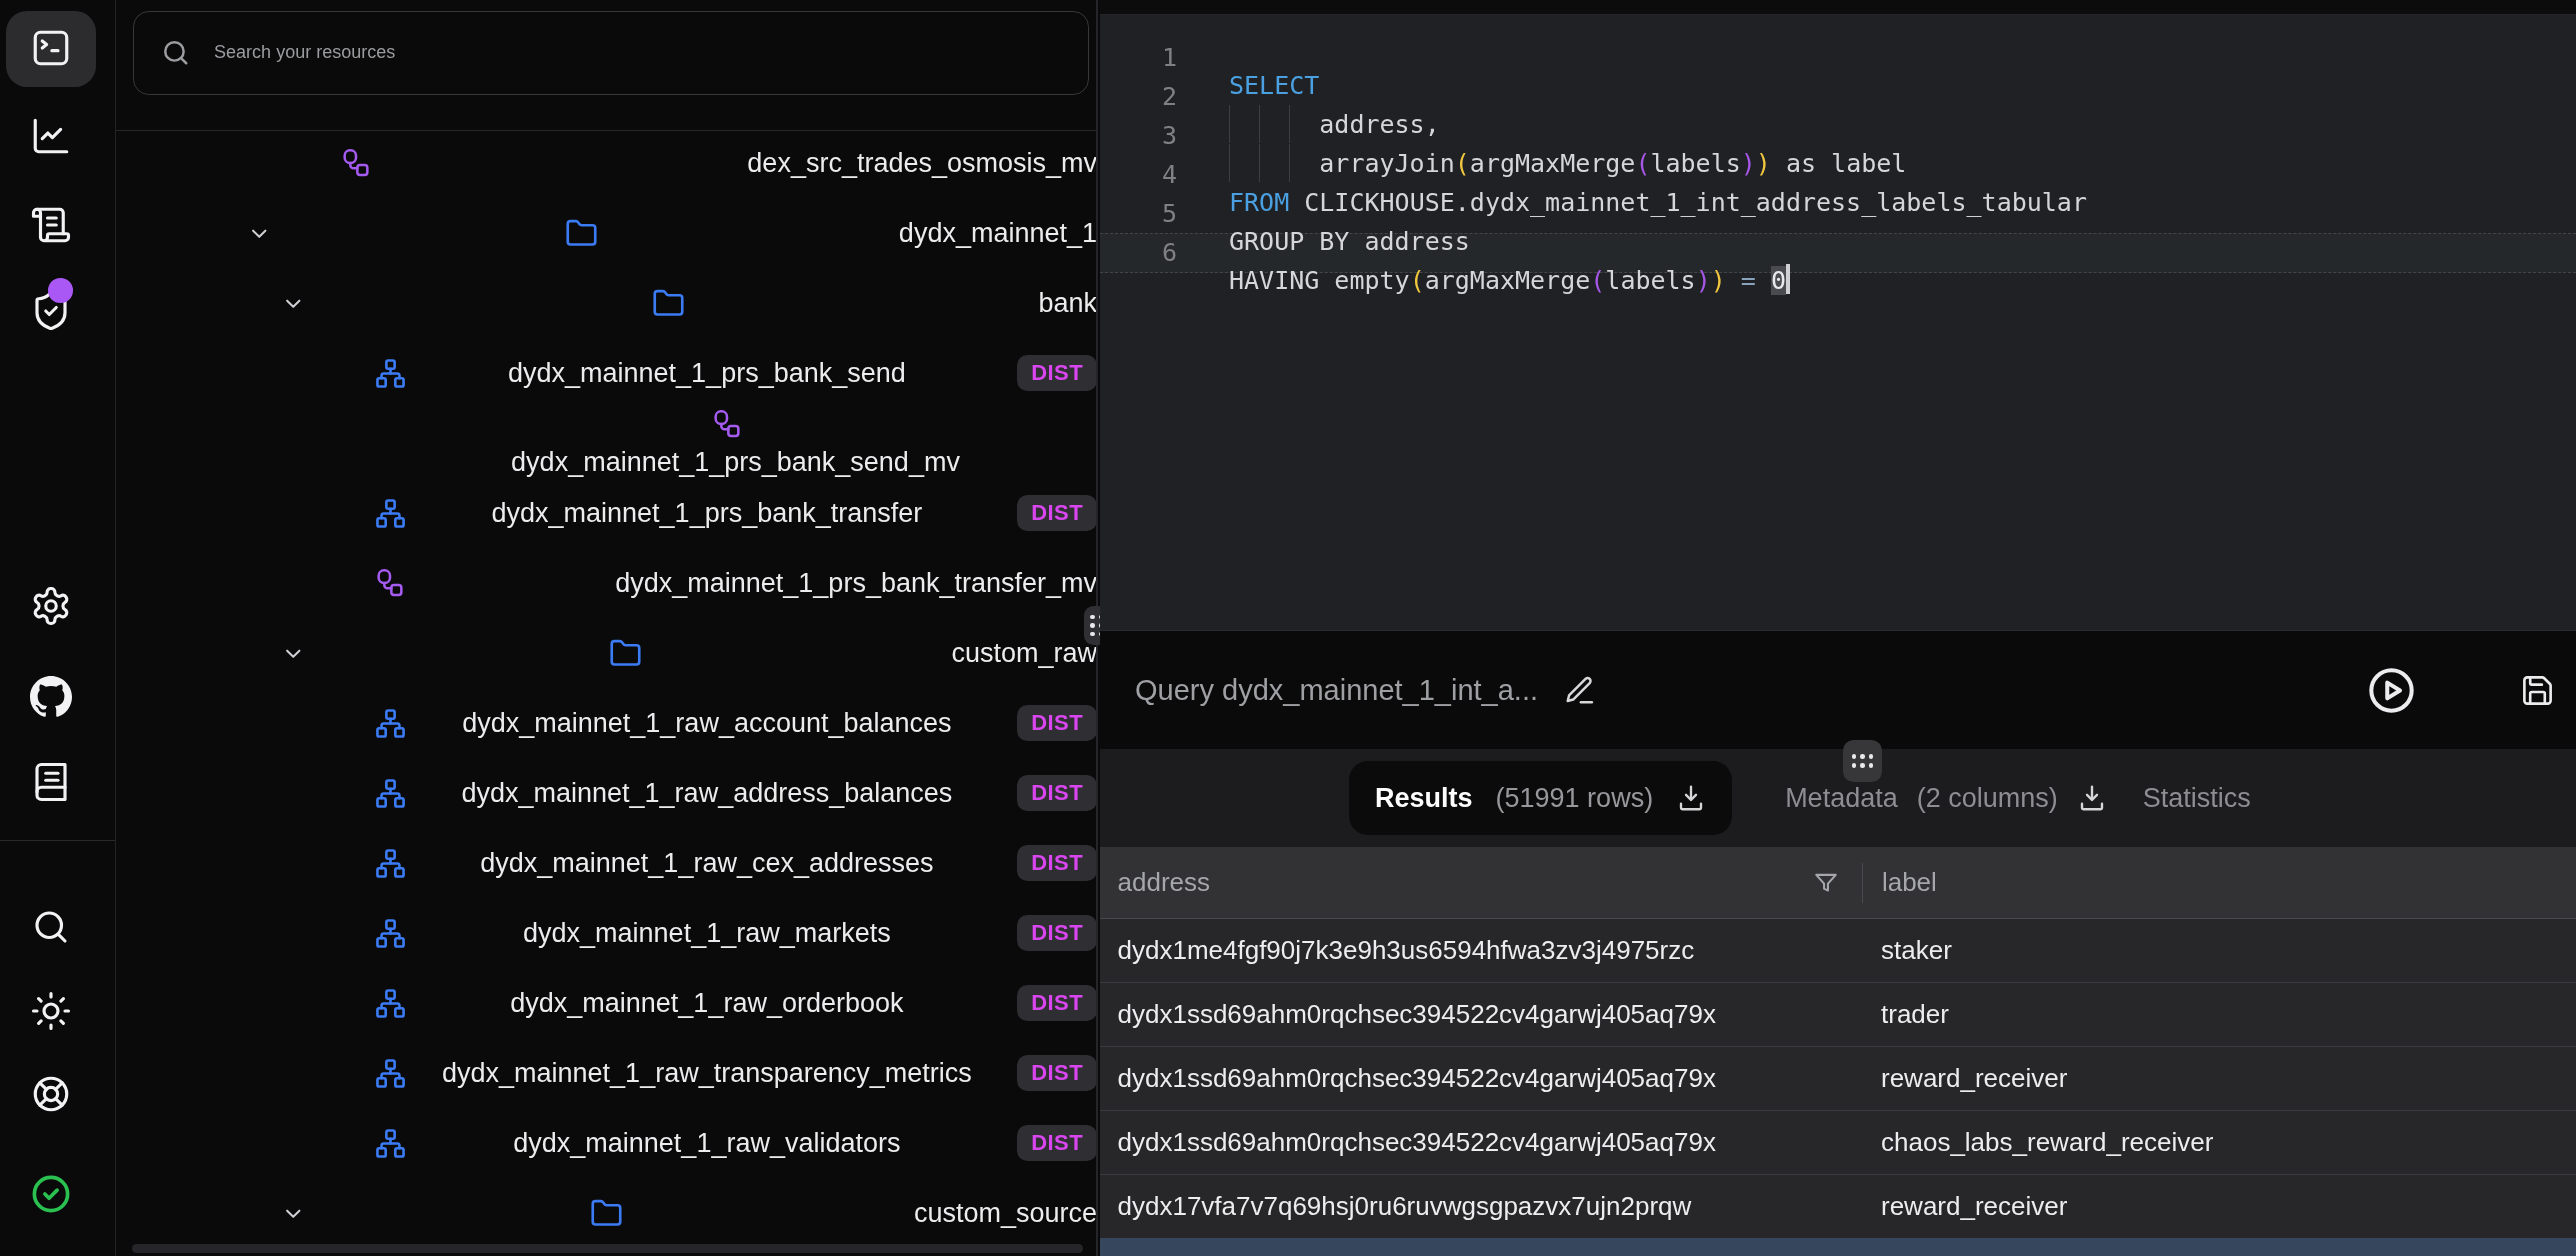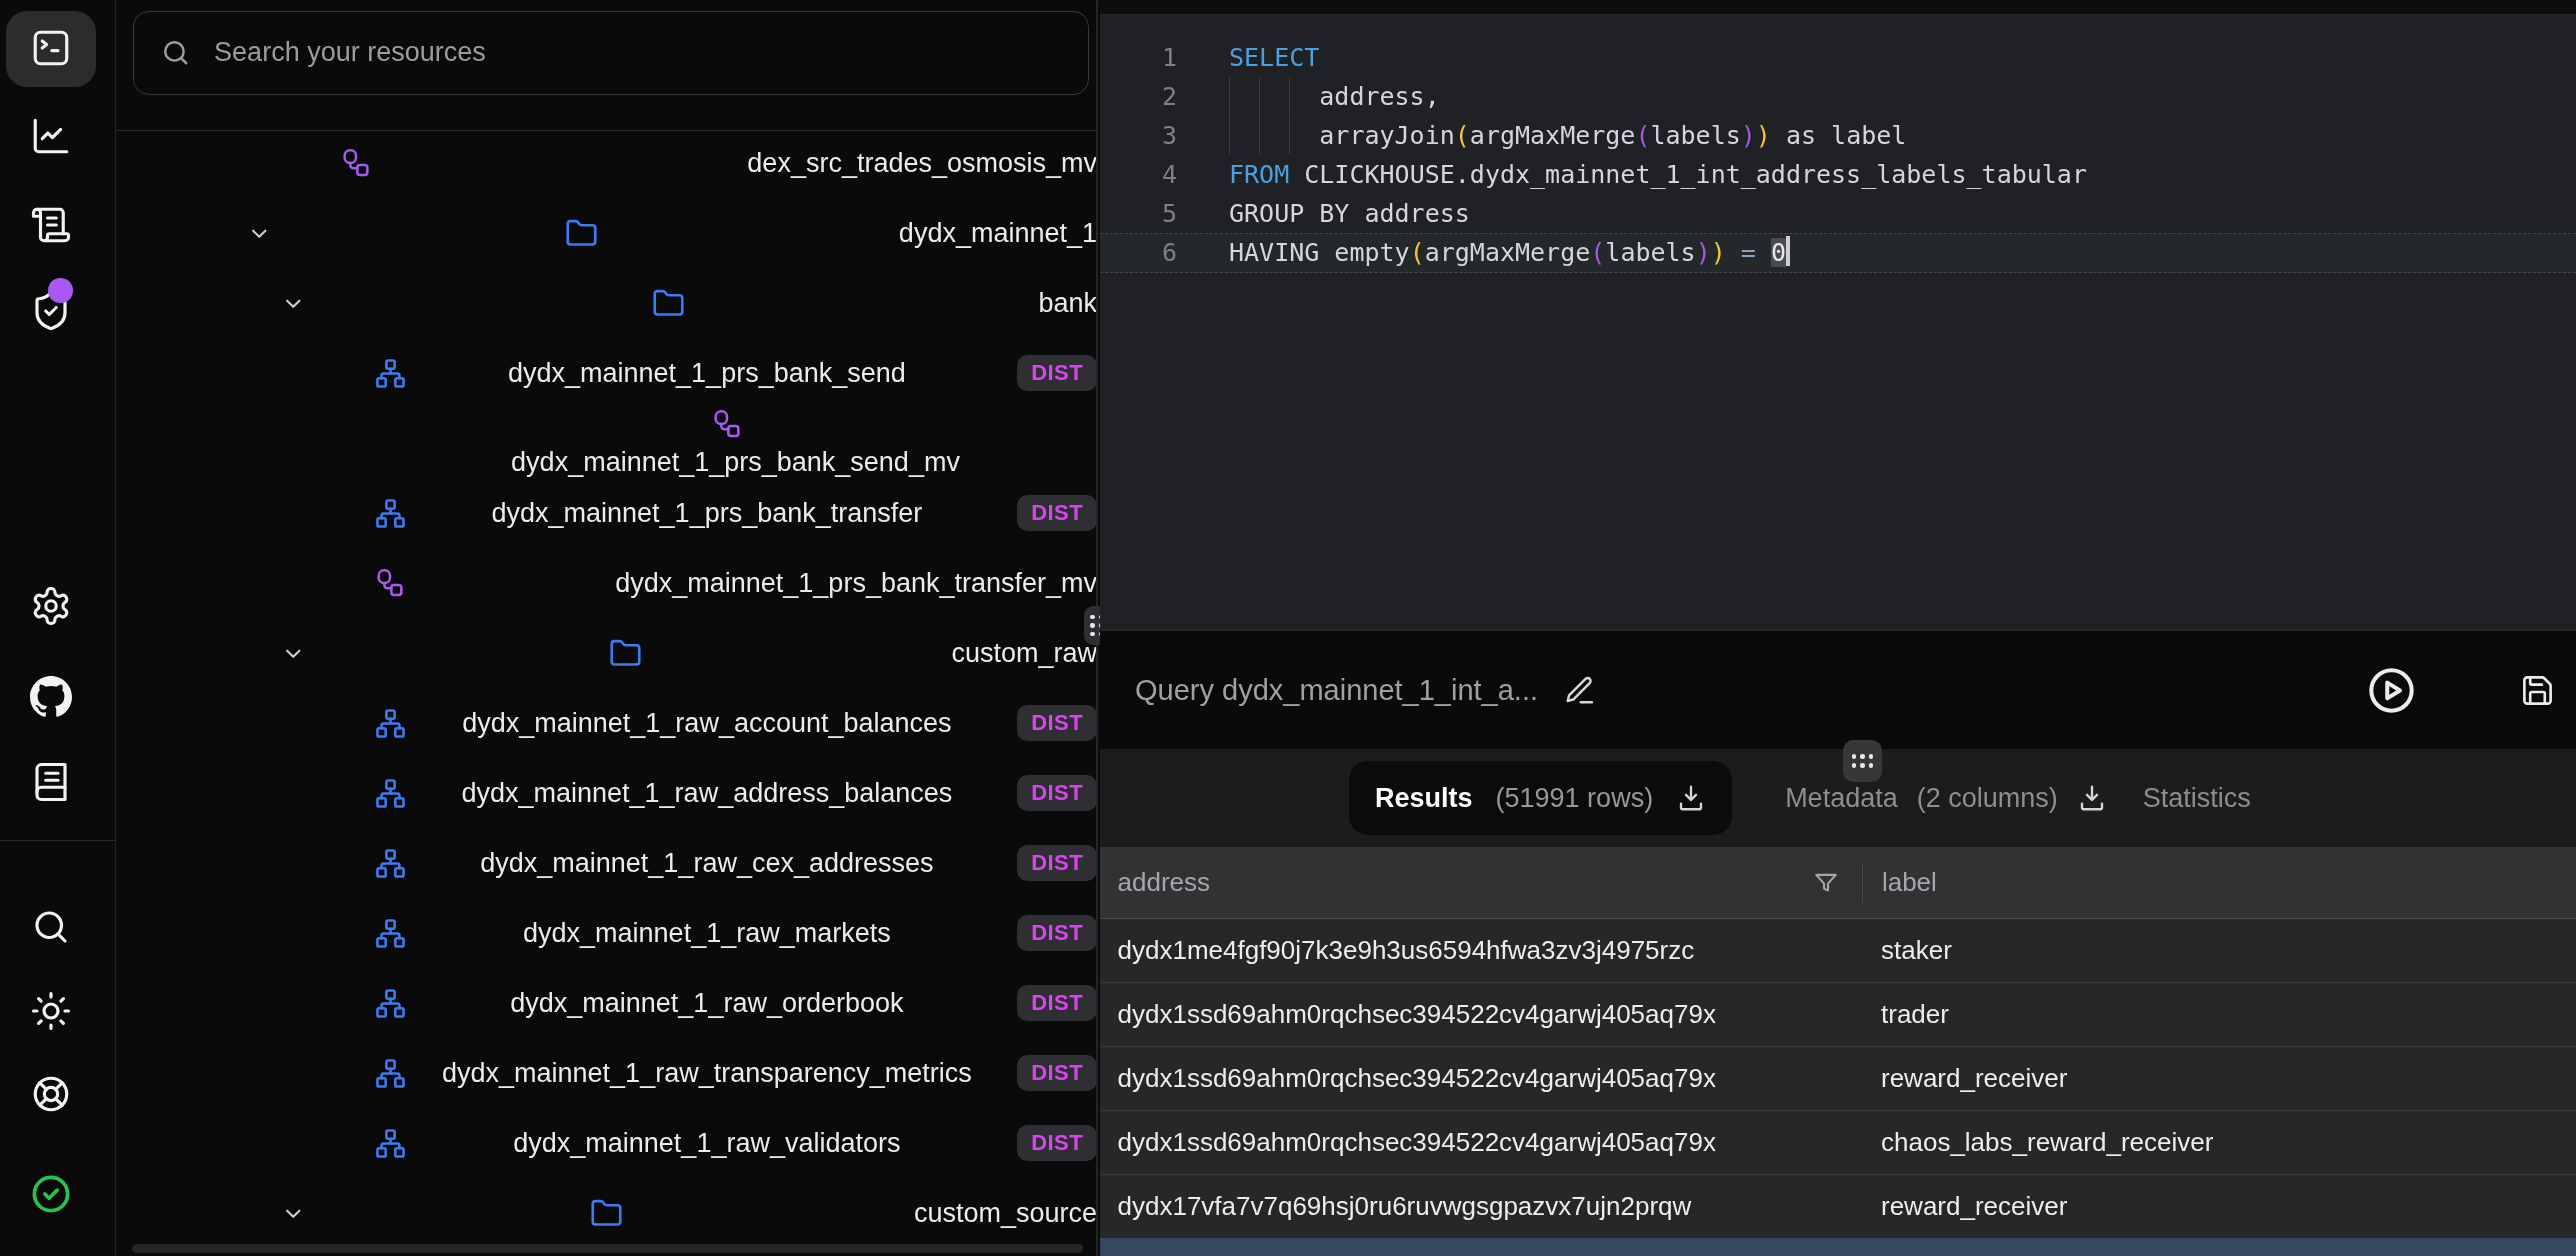--- a/index.html
+++ b/index.html
@@ -13,21 +13,21 @@
   .rail-active-pill{position:absolute;left:6.1px;top:10.5px;width:90px;height:76px;background:#2c2c2f;border-radius:21px;}
   .rail-divider{position:absolute;left:0;top:840px;width:115px;height:0.9px;background:#29292c;}
   .notif-dot{position:absolute;left:48px;top:278px;width:24.5px;height:24.5px;border-radius:50%;background:#a958f5;}
   .status-green{color:#2bc150;}
 
   
   .sidepanel{position:absolute;left:116px;top:0;width:981px;height:100%;background:#0a0a0b;}
   .search-box{position:absolute;left:16.6px;top:10.5px;width:956px;height:84px;border:1.8px solid #38383b;border-radius:15.8px;
               display:flex;align-items:center;box-sizing:border-box;padding-left:26px;gap:21px;background:transparent;}
   .search-box svg{color:#9b9c9f;}
-  .search-input{flex:1;background:transparent;border:none;outline:none;color:#4d7c0f;font-size:27px;font-family:"Liberation Sans",sans-serif;}
+  .search-input{flex:1;background:transparent;border:none;outline:none;color:#4d7c0f;font-size:18px;font-family:"Liberation Sans",sans-serif;}
   .search-input::placeholder{color:#9b9c9f;}
   .panel-divider{position:absolute;left:0;top:130px;width:981px;height:0.9px;background:#28282a;}
   #tree{position:absolute;left:0;top:128px;width:981px;}
   .tree-row{display:flex;align-items:center;height:70px;box-sizing:border-box;cursor:default;justify-content:space-between;}
   .tree-row .chev{width:24.5px;height:24.5px;color:#cfd0d4;margin-right:12.3px;flex:none;}
   .tree-row .fico{width:33px;height:33px;color:#3b7bf4;margin-right:19px;flex:none;}
   .tree-row .tico{width:33px;height:33px;color:#3b7bf4;margin-right:17.5px;flex:none;}
   .tree-row .mico{width:32px;height:32px;color:#a55bf0;margin-right:17.5px;flex:none;}
   .tree-label{font-size:27px;color:#ececee;white-space:nowrap;}
   .dist-badge{margin-left:28px;background:#2f2f33;color:#d946ef;font-size:22px;font-weight:bold;letter-spacing:0.4px;
@@ -41,21 +41,21 @@
   .vhandle i, .hhandle i{width:4.4px;height:4.4px;border-radius:50%;background:#e9e9eb;}
 
   
   .right{position:absolute;left:1100px;top:0;width:1476px;height:100%;}
   .topstrip{position:absolute;left:0;top:0;width:100%;height:14px;background:#0c0c0d;border-bottom:0.9px solid #26262a;}
 
   .editor{position:absolute;left:0;top:15px;width:100%;height:615px;background:#1f2124;box-sizing:border-box;padding-top:23px;
           font-family:"DejaVu Sans Mono",monospace;font-size:25px;color:#d5d6d8;}
   .line{display:flex;height:39px;line-height:39px;white-space:pre;}
   .line .ln{width:77px;text-align:right;color:#7f8085;flex:none;}
-  .line .codetext{margin-left:52px;}
+  .line .codetext{margin-left:52px;margin-top:28px;}
   .line.active{background:#25282b;border-top:0.9px dashed #43454a;border-bottom:0.9px dashed #43454a;height:38px;line-height:38px;}
   .kw{color:#4aa0e0;}
   .p1{color:#f0c63f;}
   .p2{color:#a757e8;}
   .op{color:#8aa3bd;}
   .sel{background:#494b50;color:#e9e9eb;}
   .cur{display:inline-block;width:3.5px;height:30px;background:#cfd0d3;vertical-align:-5.2px;}
   .ind{display:inline-block;width:6ch;height:38px;vertical-align:top;
        background-image:repeating-linear-gradient(90deg,#3c3e42 0,#3c3e42 0.9px,transparent 0.9px,transparent 2ch);}
 

